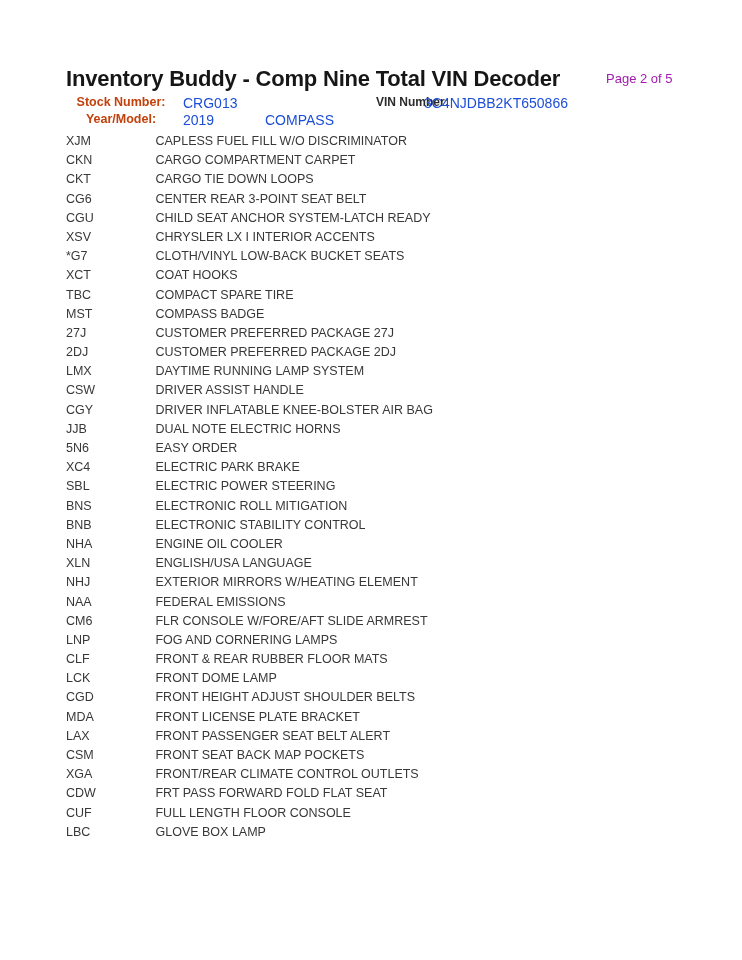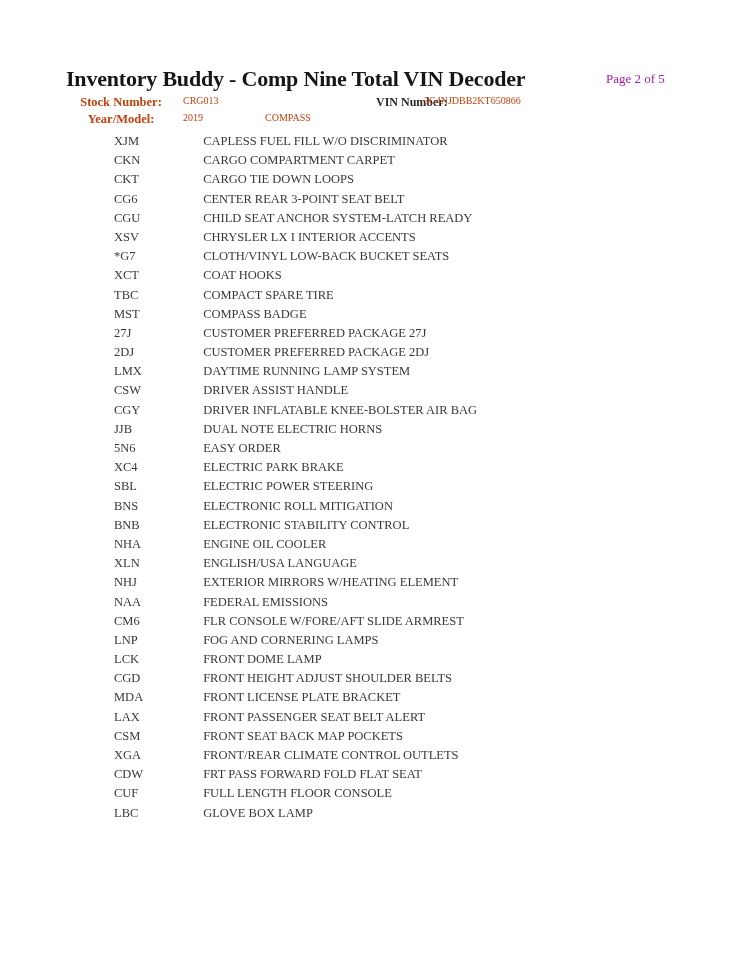--- a/index.html
+++ b/index.html
@@ -5,21 +5,21 @@
   html, body {
     margin: 0;
     padding: 0;
     background: #ffffff;
   }
   .page {
     position: relative;
     width: 716px;
     height: 960px;
     background: #ffffff;
-    font-family: Liberation Serif, serif;
+    font-family: Liberation Sans, sans-serif;
     color: #333333;
     overflow: hidden;
   }
   .doc-title {
     position: absolute;
     left: 66px;
     top: 66px;
     margin: 0;
     font-size: 22px;
     font-weight: bold;
@@ -40,22 +40,22 @@
     left: 66px;
     width: 110px;
     text-align: center;
     font-size: 12.5px;
     font-weight: bold;
     color: #c2410c;
     white-space: nowrap;
   }
   .meta-value {
     position: absolute;
-    font-size: 10px;
-    color: #c2410c;
+    font-size: 14px;
+    color: #1d4ed8;
     white-space: nowrap;
   }
   .row1 { top: 95px; }
   .row2 { top: 111.5px; }
   .stock-value { left: 183px; }
   .vin-label {
     position: absolute;
     left: 376px;
     top: 95px;
     font-size: 12px;
@@ -70,21 +70,20 @@
     position: absolute;
     left: 66px;
     top: 132px;
   }
   .option-row {
     height: 19.2px;
     line-height: 19.2px;
     font-size: 12.5px;
     color: #383838;
     white-space: nowrap;
-    margin-left: 48px;
   }
   .option-code {
     display: inline-block;
     width: 86px;
     vertical-align: top;
   }
   .option-desc {
     display: inline-block;
     vertical-align: top;
   }
@@ -239,20 +238,24 @@
     <div class="option-row">
       <span class="option-code">CM6</span>
       <span class="option-desc">FLR CONSOLE W/FORE/AFT SLIDE ARMREST</span>
     </div>
 
     <div class="option-row">
       <span class="option-code">LNP</span>
       <span class="option-desc">FOG AND CORNERING LAMPS</span>
     </div>
 
+    <div class="option-row">
+      <span class="option-code">CLF</span>
+      <span class="option-desc">FRONT &amp; REAR RUBBER FLOOR MATS</span>
+    </div>
 
     <div class="option-row">
       <span class="option-code">LCK</span>
       <span class="option-desc">FRONT DOME LAMP</span>
     </div>
 
     <div class="option-row">
       <span class="option-code">CGD</span>
       <span class="option-desc">FRONT HEIGHT ADJUST SHOULDER BELTS</span>
     </div>

